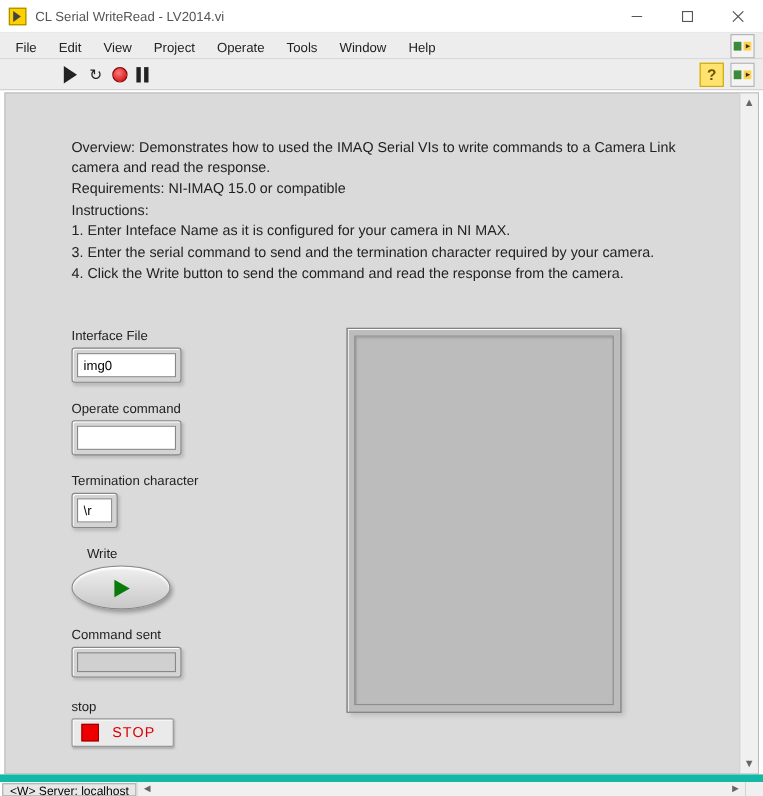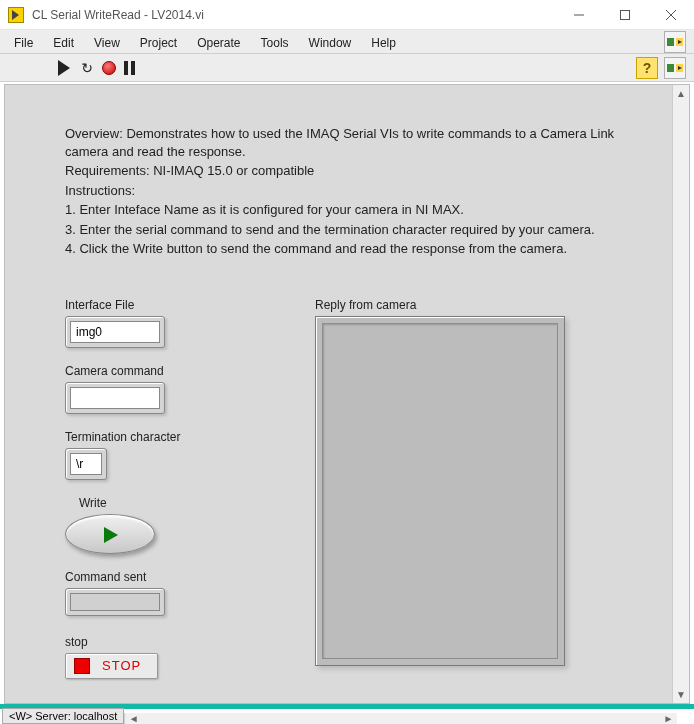--- a/index.html
+++ b/index.html
@@ -125,21 +125,21 @@
   }
   .vscroll {
     position:absolute; top:0; right:0; bottom:0; width:17px;
     background:#f0f0f0; border-left:1px solid #cdcdcd;
   }
   .vscroll .arrow {
     height:17px;display:flex;align-items:center;justify-content:center;color:#666;font-size:10px;
   }
   .hscroll-row {
     position:absolute; bottom:0; left:0; right:0; height:20px;
-    background:#fff; display:flex; border-top:5px solid #14b8a6;align-items:flex-end;
+    background:#fff; display:flex; border-top:7px solid #14b8a6;
   }
   .status-tab {
     border:1px solid #aaa; padding:1px 6px; background:#e8e8e8; font-size:11px;
     white-space:nowrap; margin:1px 0 0 2px;
   }
   .hscroll-track {
     flex:1; background:#f0f0f0; border-left:1px solid #cdcdcd; position:relative;
     display:flex; align-items:center;
   }
   .hscroll-track .harrow { width:17px;text-align:center;color:#666;font-size:10px; }
@@ -315,21 +315,21 @@
       <p><span>4. Click the </span><b>Write</b><span> button to send the command and read the response from the camera.</span></p>
     </div>
 
     <div class="form-area">
       <div class="col-left">
         <div class="group">
           <span class="lbl">Interface File</span>
           <span class="lv-input-wrap"><input class="lv-input" value="img0" style=""></span>
         </div>
         <div class="group">
-          <span class="lbl">Camera command</span>
+          <span class="lbl">Operate command</span>
           <span class="lv-input-wrap"><input class="lv-input" value="" style=""></span>
         </div>
         <div class="group">
           <span class="lbl">Termination character</span>
           <span class="lv-input-wrap"><input class="lv-input sm" value="\r" style=""></span>
         </div>
         <div class="group">
           <span class="lbl" style="margin-left:14px">Write</span>
           <div class="lv-writebtn"></div>
         </div>
@@ -340,21 +340,20 @@
         <div class="group">
           <span class="lbl">stop</span>
           <div class="stop-btn">
             <span class="stop-sq"></span>
             <span>STOP</span>
           </div>
         </div>
       </div>
 
       <div class="col-right">
-        <span class="lbl">Reply from camera</span>
         <div class="reply-box">
           <div class="reply-inner"></div>
         </div>
       </div>
     </div>
   </div>
 
   <div class="vscroll">
     <div class="arrow">▲</div>
     <div style="flex:1"></div>

